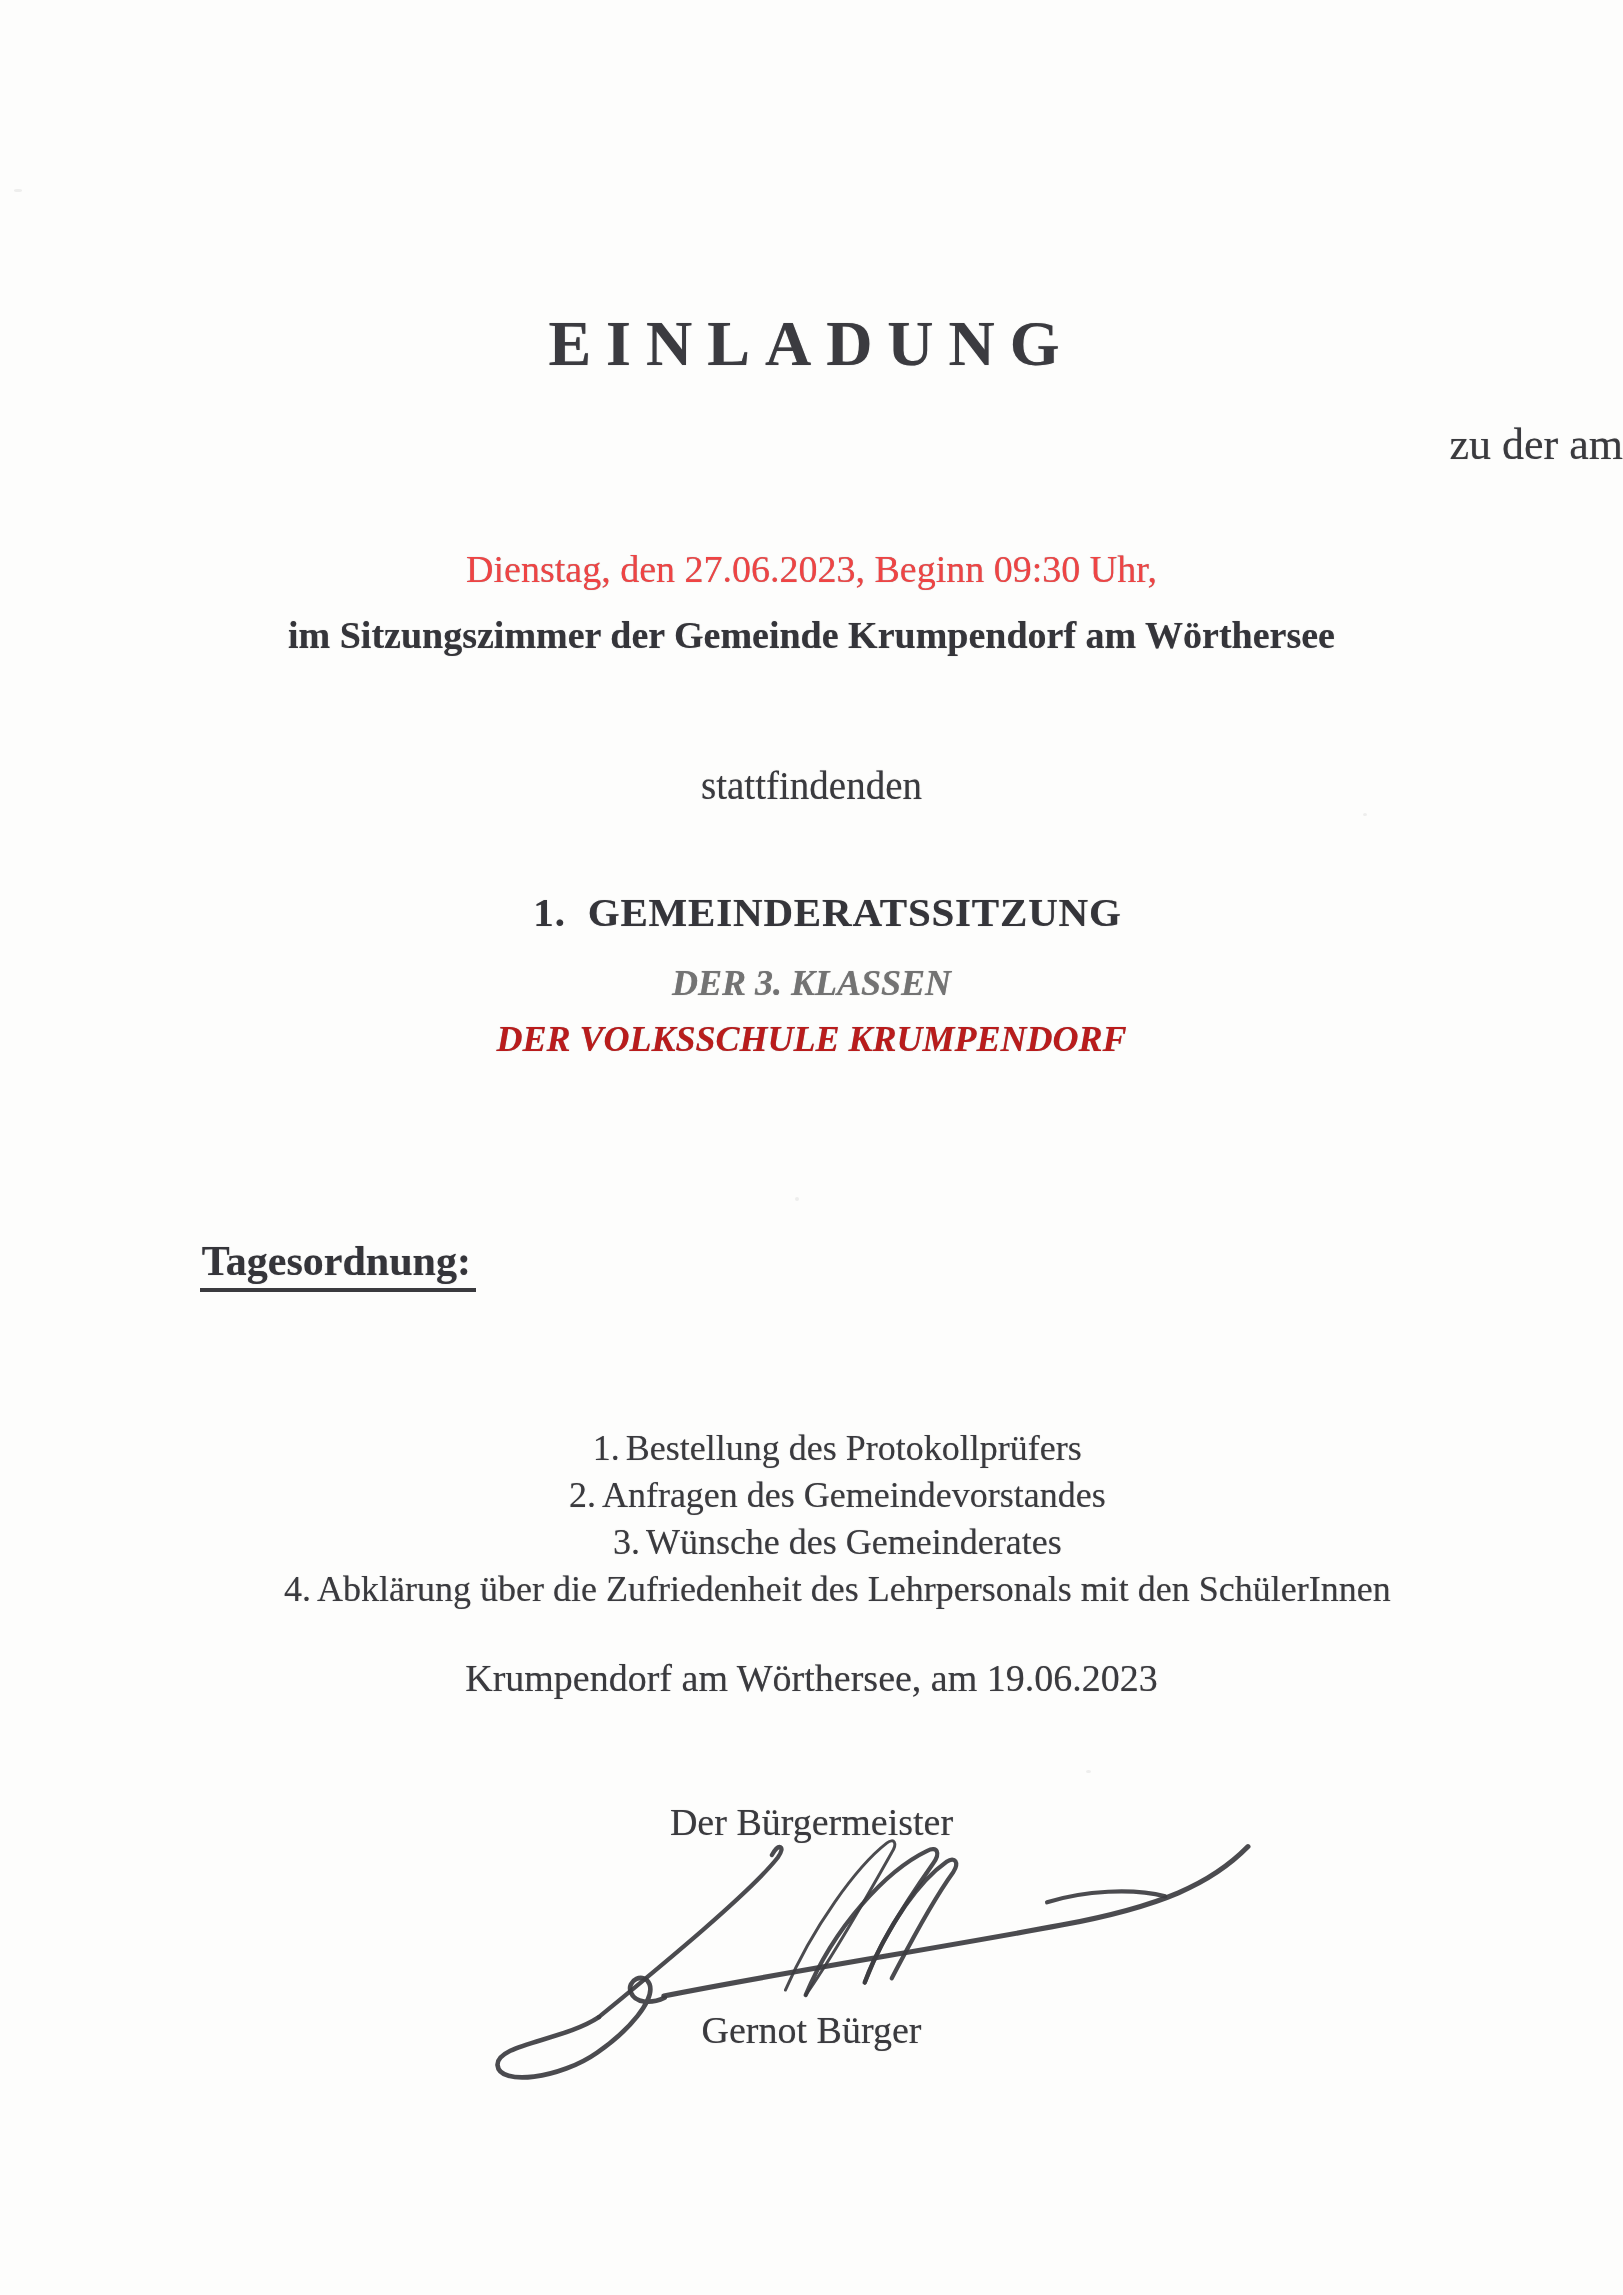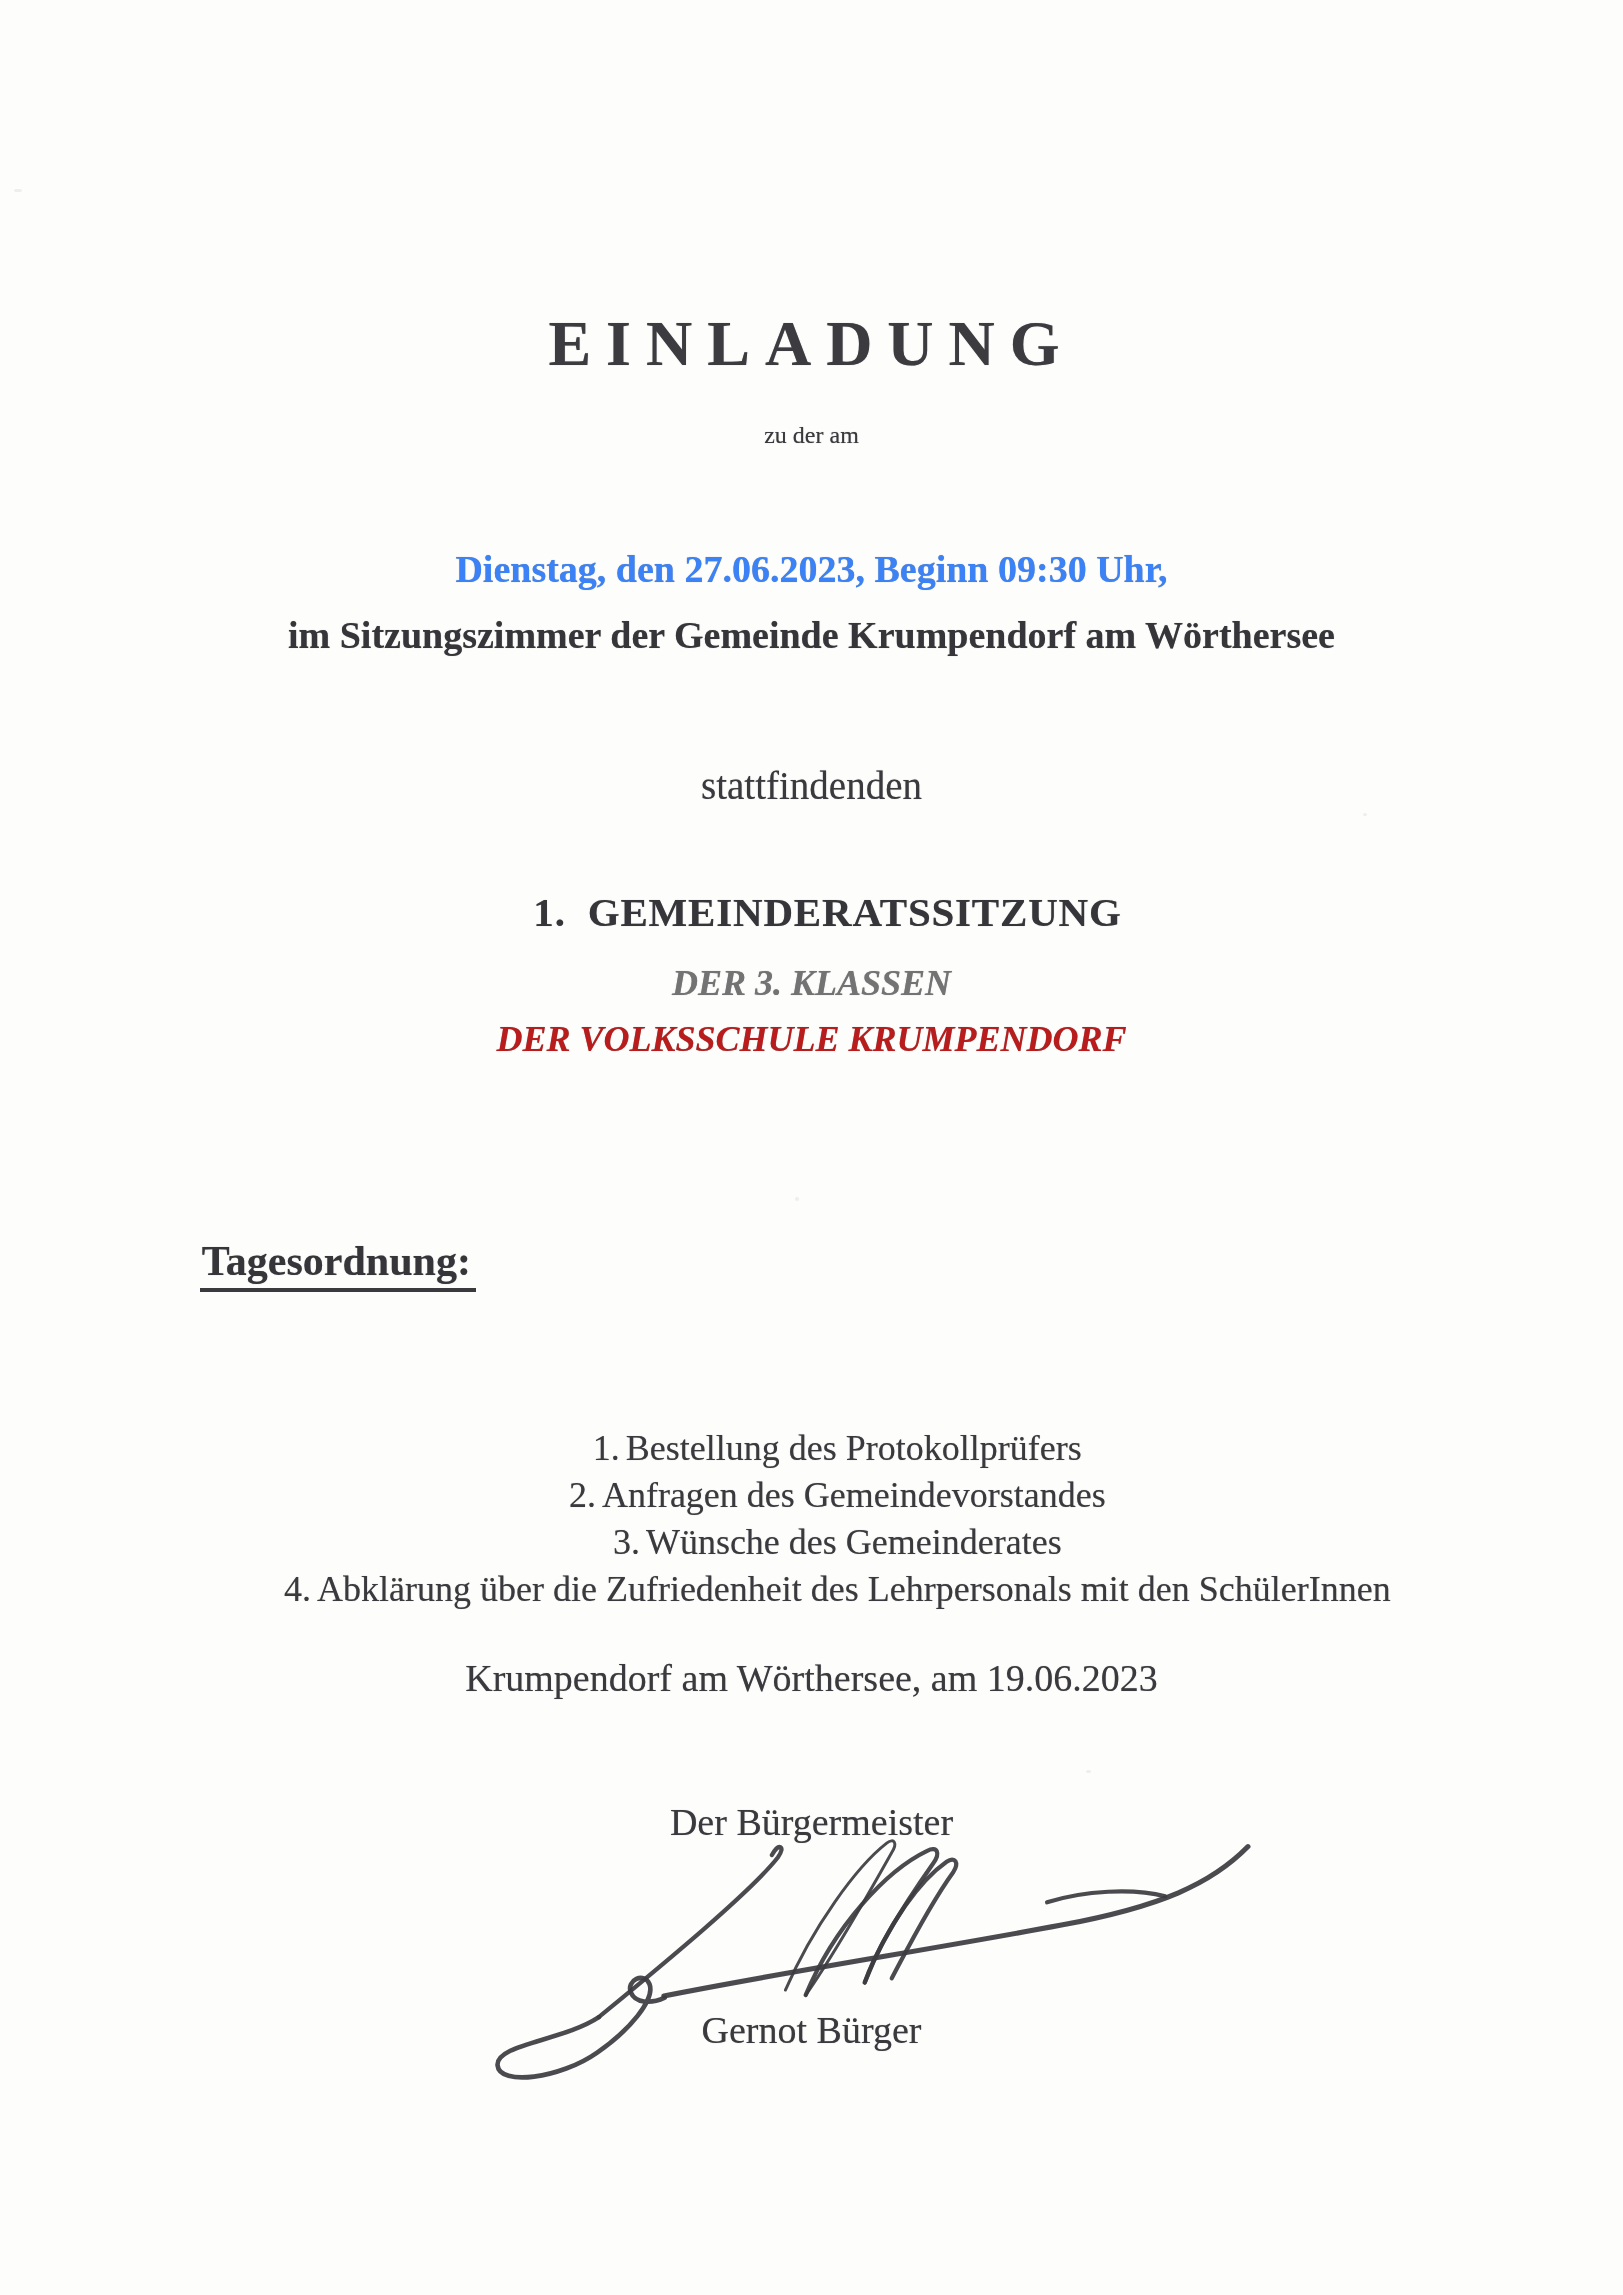--- a/index.html
+++ b/index.html
@@ -21,22 +21,22 @@
     text-shadow: 0 0 0.8px rgba(58,58,62,.55);
     white-space: pre;
   }
   .doc-title {
     top: 312px;
     font-size: 64px;
     font-weight: bold;
     letter-spacing: 15px;
     color: #3b3b40;
   }
-  .intro { top: 423px; font-size: 24px; }
-  .date-line { top: 550px; font-size: 38px; font-weight: bold; color: #3b82f6; }
+  .intro { top: 423px; font-size: 44px; text-align: right; }
+  .date-line { top: 550px; font-size: 38px; font-weight: normal; color: #ef4444; }
   .location-line { top: 616px; font-size: 38px; font-weight: bold; color: #35353a; }
   .connector { top: 766px; font-size: 39px; }
   .session-title { top: 892px; font-size: 41px; font-weight: bold; letter-spacing: 0.8px; color: #35353a; padding-left: 16px; }
   .session-sub1 { top: 965px; font-size: 36px; font-weight: bold; font-style: italic; color: #737373; }
   .session-sub2 { top: 1021px; font-size: 36px; font-weight: bold; font-style: italic; color: #b91c1c; }
   .agenda-heading {
     position: absolute;
     left: 200px;
     top: 1240px;
     font-size: 42px;

